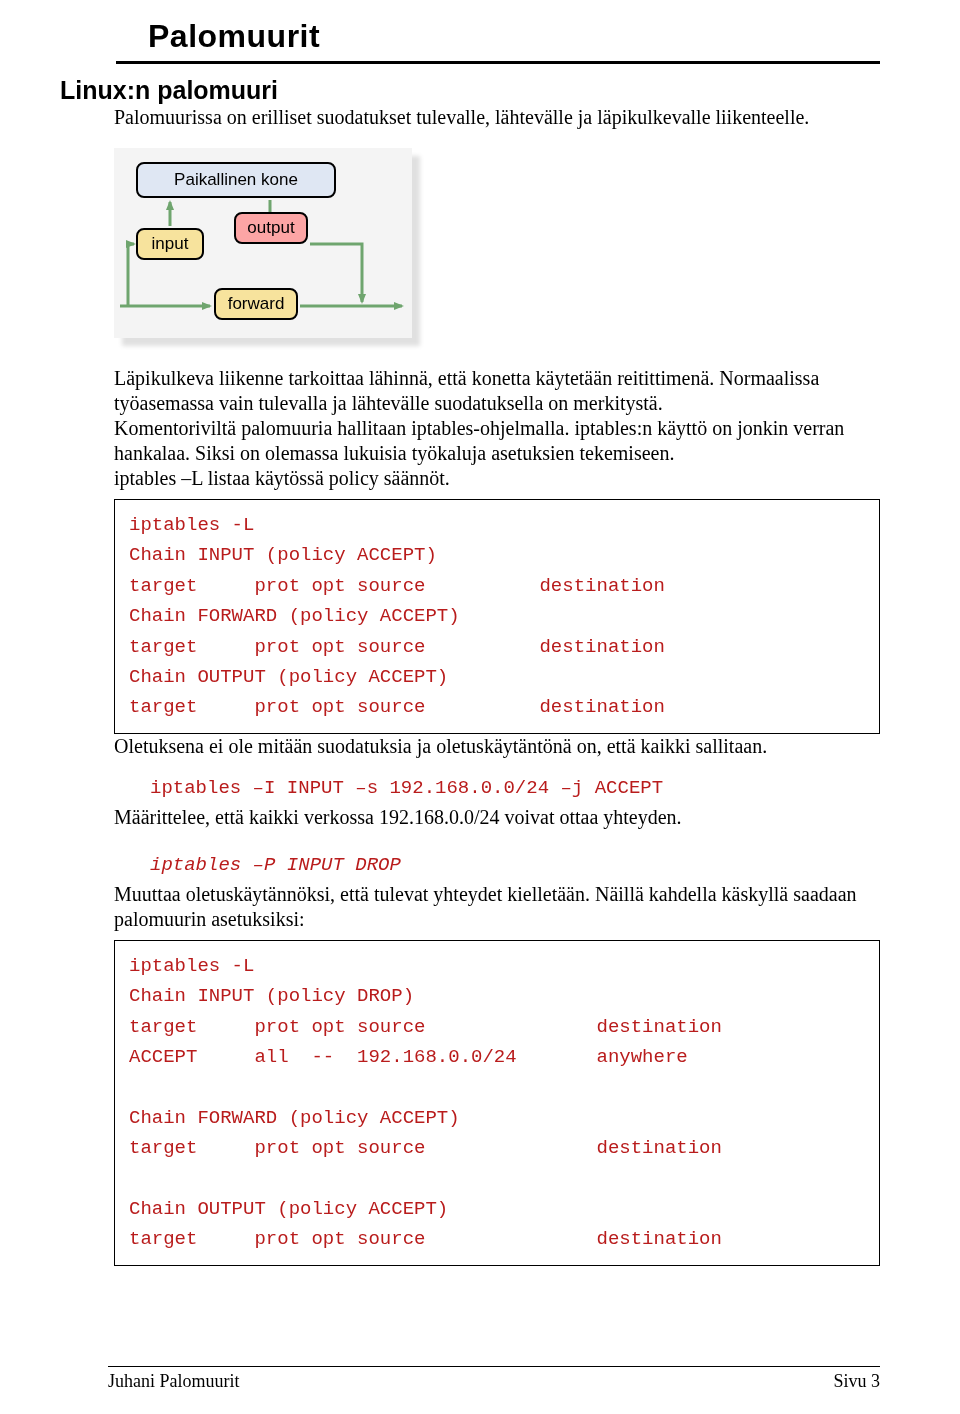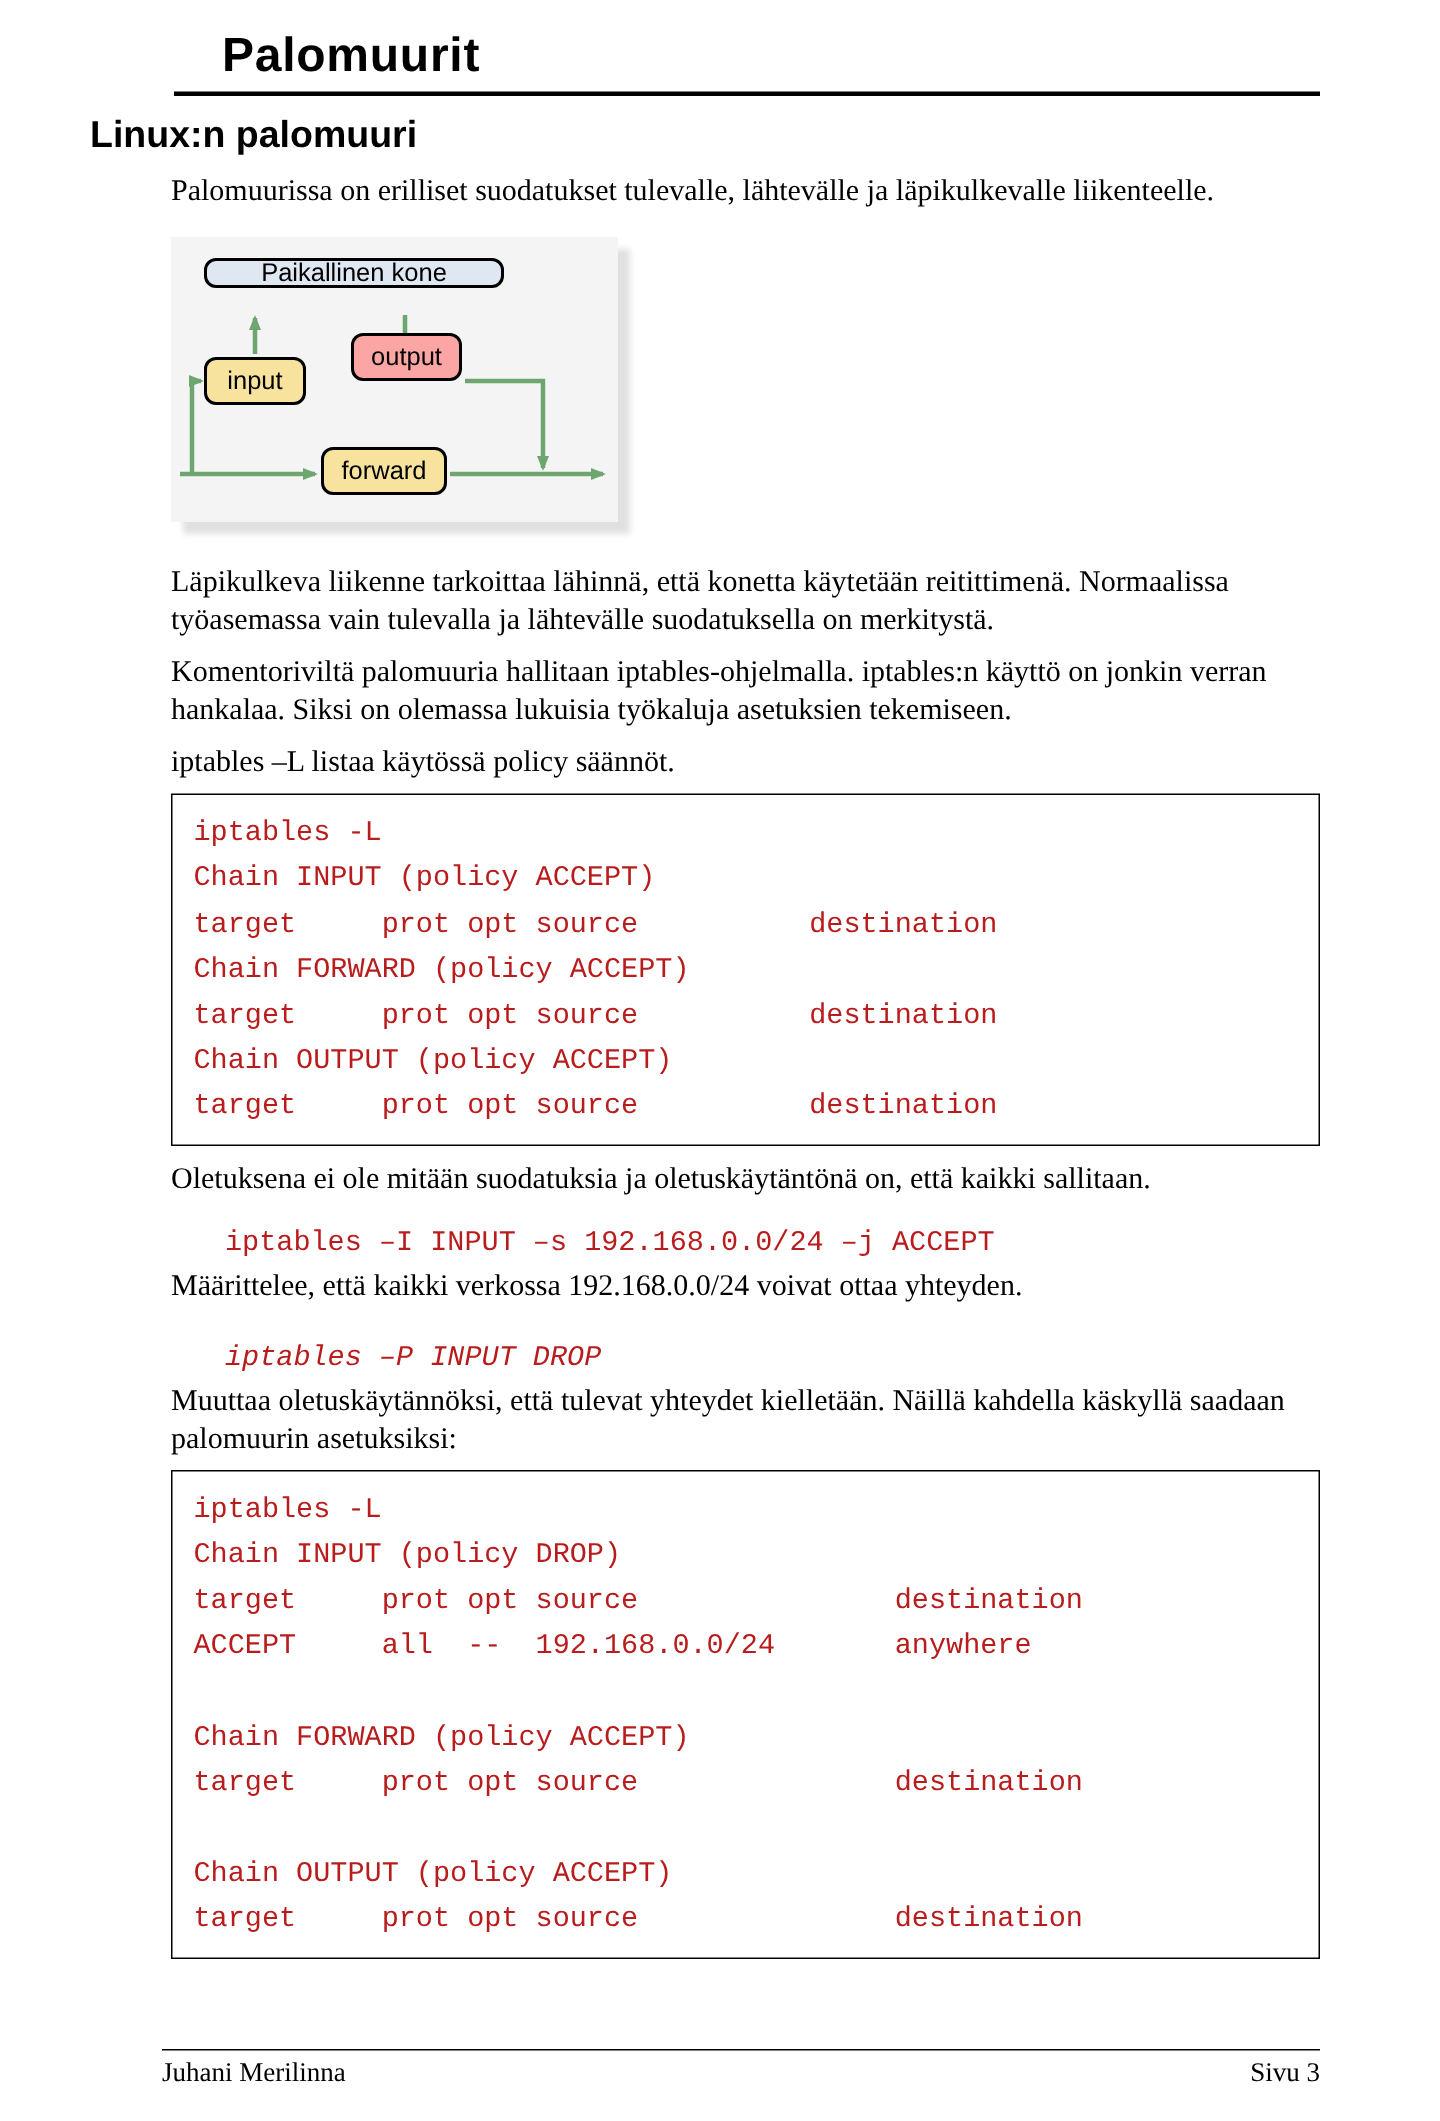--- a/index.html
+++ b/index.html
@@ -4,27 +4,27 @@
 <style>
   * { box-sizing: border-box; margin: 0; padding: 0; }
   html, body { width: 960px; background: #fff; font-family: "Times New Roman", Times, serif; color: #000; }
   .page { width: 960px; min-height: 1414px; padding: 18px 80px 28px 108px; position: relative; }
   .title { font-family: Arial, Helvetica, sans-serif; font-weight: 900; font-size: 32px; letter-spacing: 0.5px; margin-left: 32px; }
   .title-wrap { margin-left: 8px; margin-bottom: 10px; }
   .hr-thick { border: none; border-top: 3px solid #000; margin-top: 6px; }
   .indent { margin-left: -48px; }
   .h2 { font-family: Arial, Helvetica, sans-serif; font-weight: bold; font-size: 25px; margin-top: 12px; }
   .body { font-family: "Times New Roman", Times, serif; font-size: 20px; line-height: 1.25; }
-  .para { margin-top: 10px; margin-left: 54px; }
+  .para { margin-left: 54px; }
 
   .diagram-wrap { margin-top: 18px; margin-bottom: 28px; margin-left: 54px; position: relative; width: 298px; }
   .diagram-shadow { position: absolute; left: 8px; top: 8px; width: 100%; height: 100%; background: rgba(0,0,0,0.12); filter: blur(2px); z-index: 0; }
   .diagram { position: relative; width: 298px; height: 190px; background: #f4f4f4; z-index: 1; }
   .node { position: absolute; border: 2px solid #000; border-radius: 8px; display: flex; align-items: center; justify-content: center; font-family: Arial, sans-serif; font-size: 17px; }
-  .node-local { left: 22px; top: 14px; width: 200px; height: 20px; background: #dfe7f3; }
+  .node-local { left: 22px; top: 14px; width: 200px; height: 36px; background: #dfe7f3; }
   .node-input { left: 22px; top: 80px; width: 68px; height: 32px; background: #f7e39d; }
   .node-output { left: 120px; top: 64px; width: 74px; height: 32px; background: #fca5a5; }
   .node-forward { left: 100px; top: 140px; width: 84px; height: 32px; background: #f7e39d; }
 
   .mono { font-family: "Courier New", Courier, monospace; font-size: 19px; color: #b91c1c; }
   .codebox { border: 1.5px solid #000; margin-left: 54px; margin-top: 8px; padding: 10px 14px; }
   .codebox .mono { line-height: 1.6; white-space: pre; }
   .code-indent { margin-left: 90px; margin-top: 18px; }
   .code-indent2 { margin-left: 90px; margin-top: 24px; font-style: italic; }
 
@@ -99,18 +99,18 @@
 Chain FORWARD (policy ACCEPT)
 target     prot opt source               destination
 
 Chain OUTPUT (policy ACCEPT)
 target     prot opt source               destination</div>
     </div>
   </div>
 
   <div class="footer">
     <div class="footer-line">
-      <span>Juhani Merilinna</span>
+      <span>Juhani Palomuurit</span>
       <span>Sivu 3</span>
     </div>
   </div>
 
 </div>
 
 </body></html>

